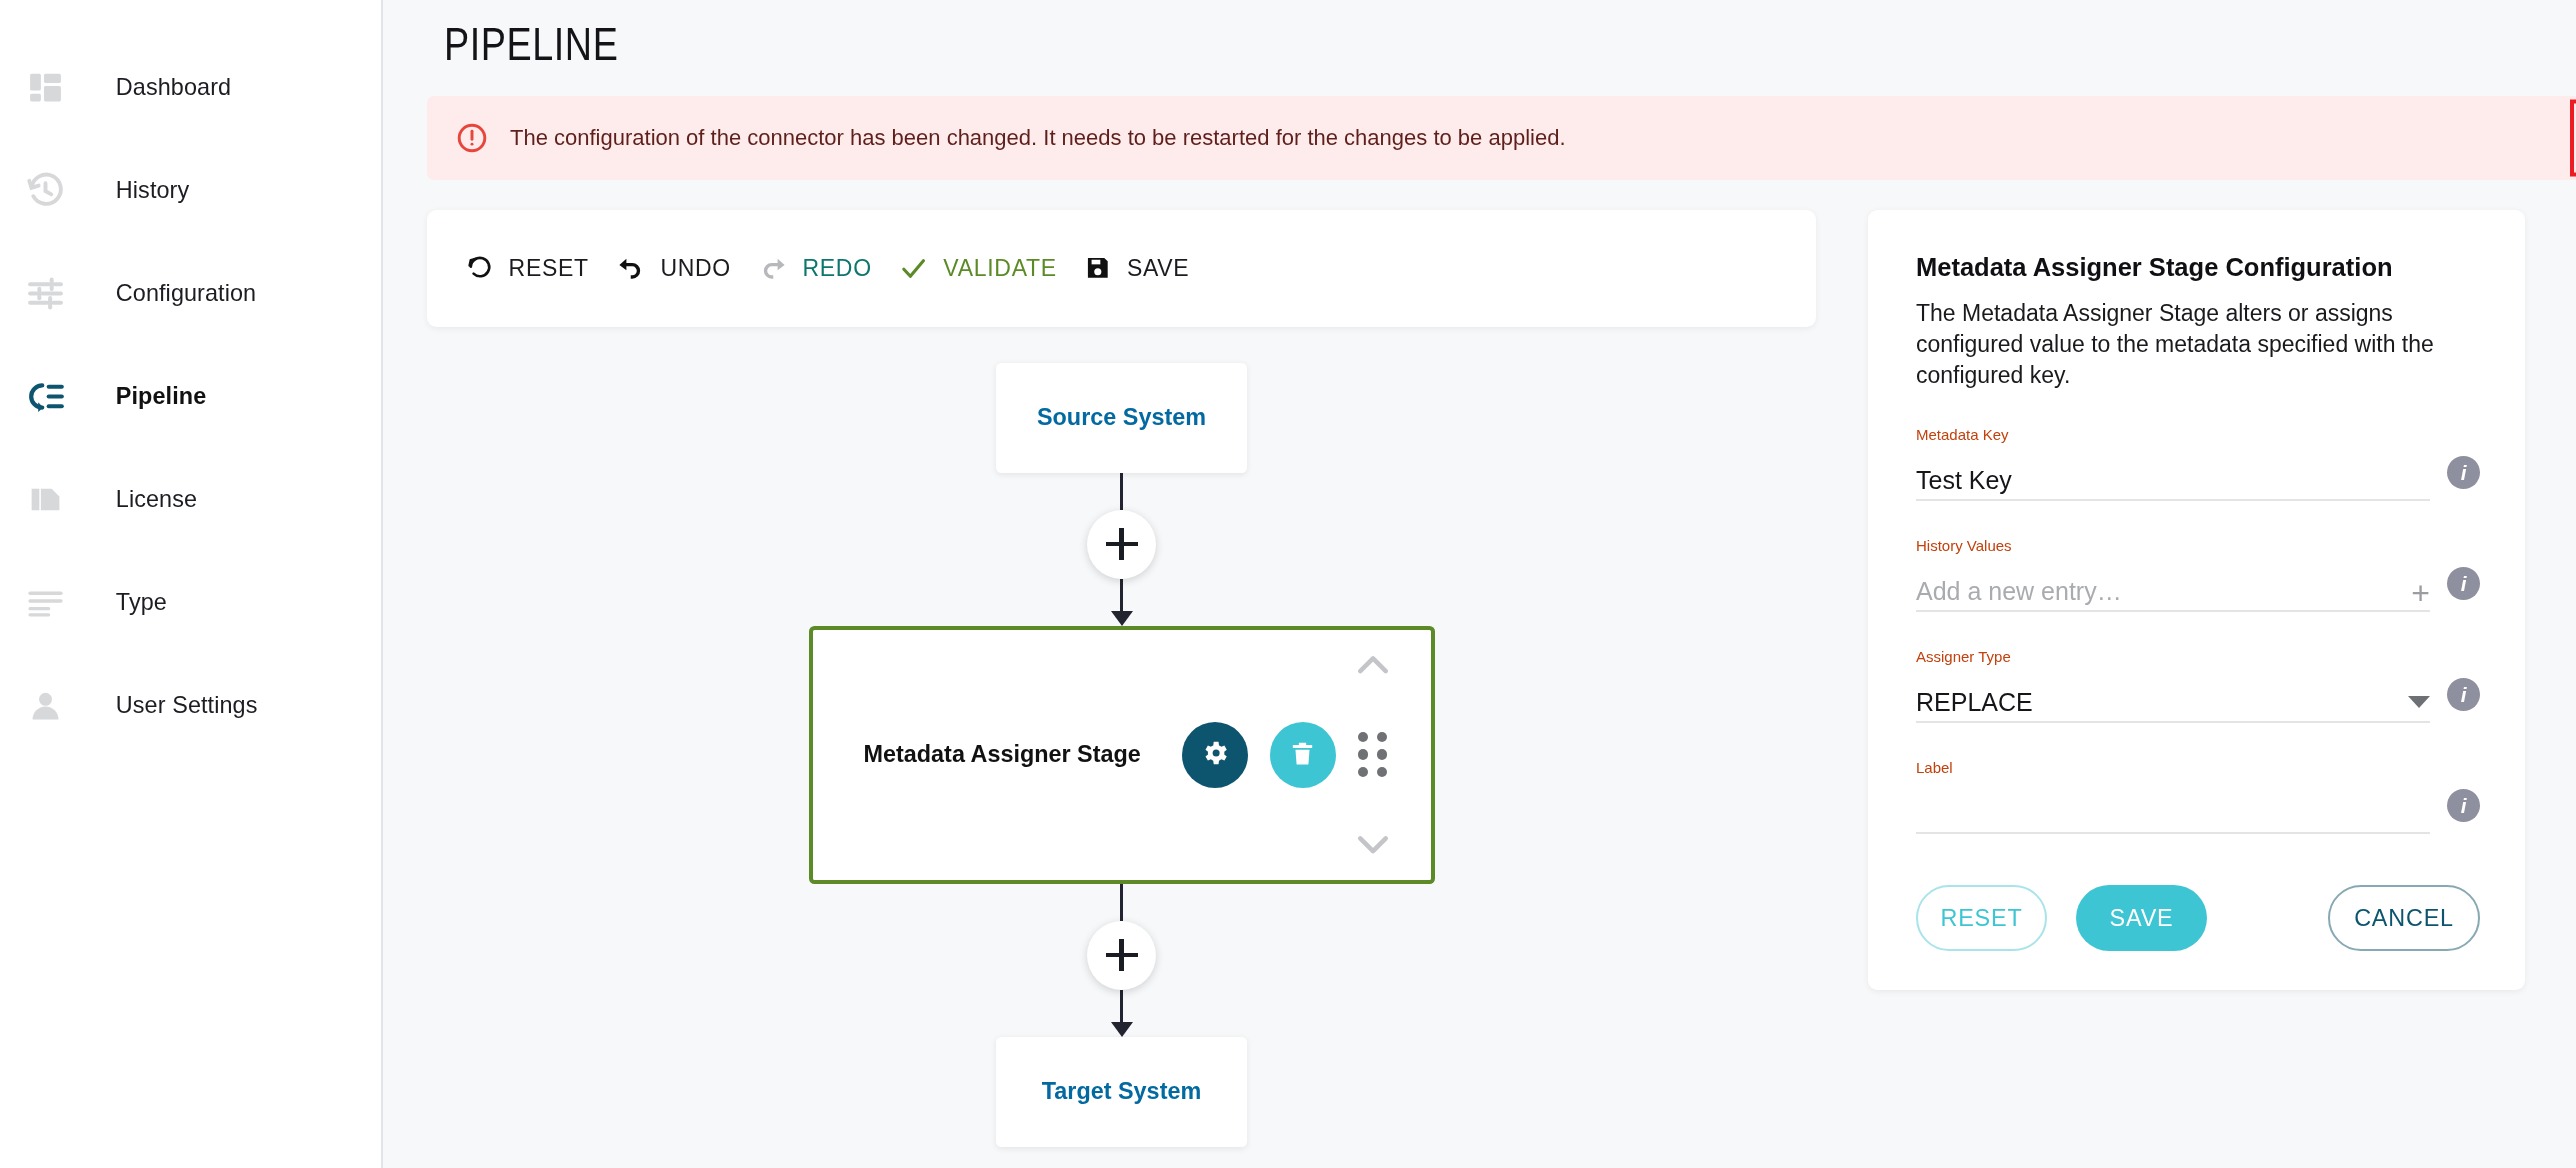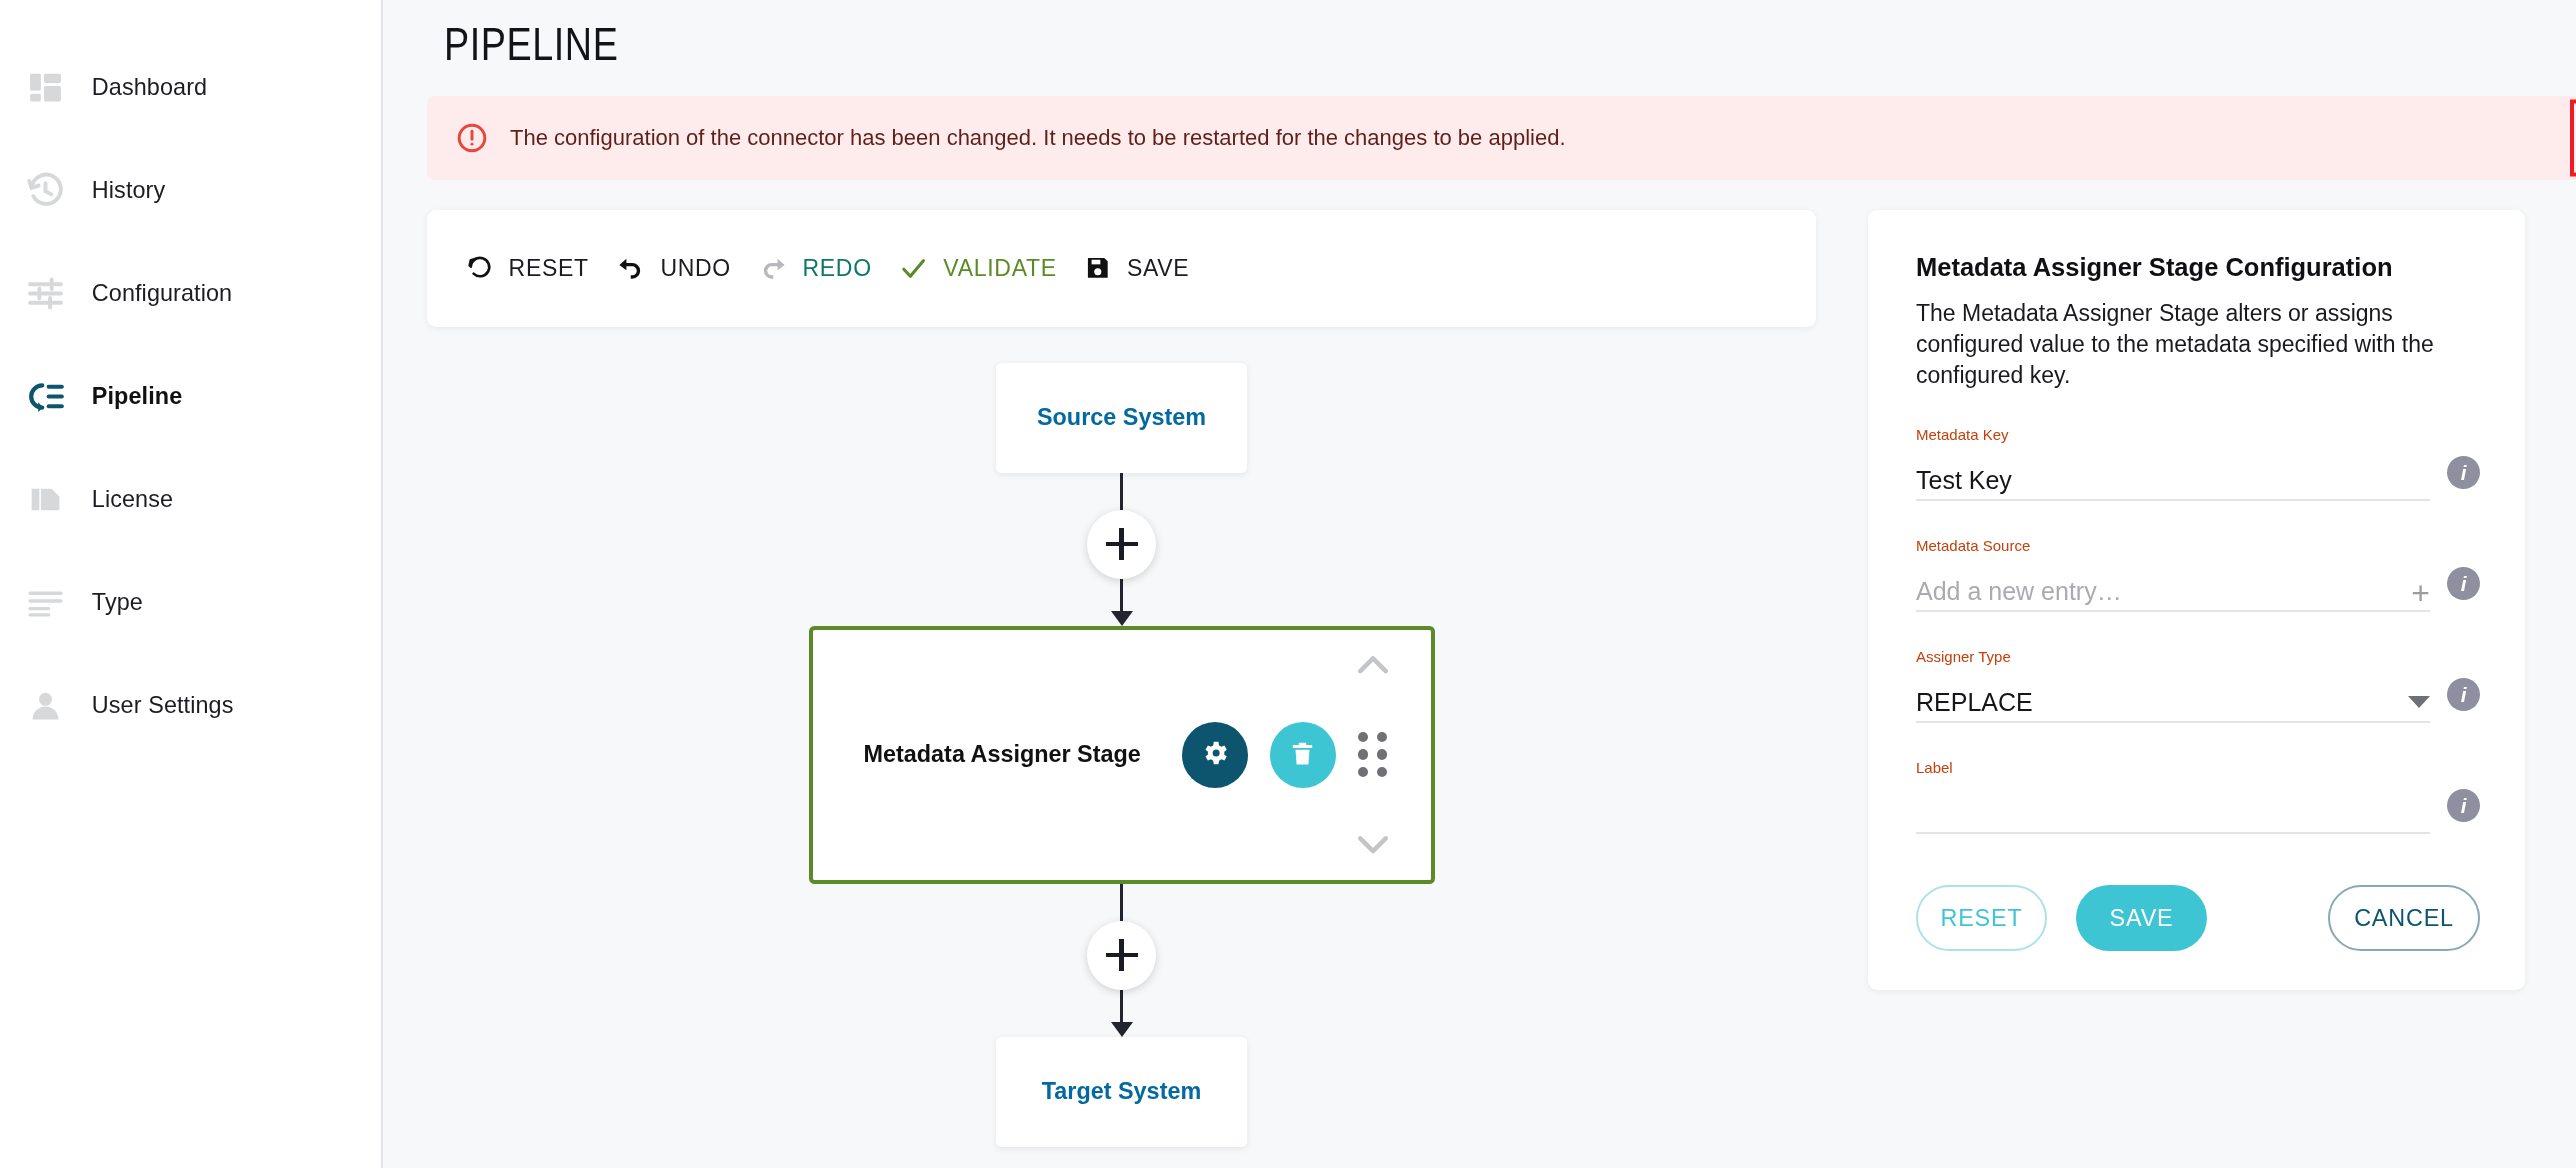--- a/index.html
+++ b/index.html
@@ -12,21 +12,21 @@
   .app { display: flex; width: 2576px; height: 1168px; }
 
   
   .sidebar {
     width: 383px; flex: 0 0 383px; height: 100%;
     background: #ffffff; border-right: 2.8px solid #e2e4e8;
     padding-top: 36px;
   }
   .nav-item {
     display: flex; align-items: center;
-    height: 103px; padding-left: 13.8px; cursor: pointer;
+    height: 103px; padding-left: 13.8px; cursor: pointer; gap: 24px;
   }
   .nav-icon {
     width: 63px; flex: 0 0 63px;
     display: flex; align-items: center; justify-content: center;
     color: #d6d8da;
   }
   .nav-icon svg { display: block; }
   .nav-label {
     font-size: 23.4px; color: #1c1c22; letter-spacing: 0.1px;
     margin-left: 15px;
@@ -400,21 +400,21 @@
 
         <div class="field">
           <div class="field-label">Metadata Key</div>
           <div class="field-control">
             <span class="field-value">Test Key</span>
           </div>
           <span class="info-icon">i</span>
         </div>
 
         <div class="field">
-          <div class="field-label">Metadata Source</div>
+          <div class="field-label">History Values</div>
           <div class="field-control">
             <span class="field-value placeholder">Add a new entry…</span>
             <span class="field-plus">+</span>
           </div>
           <span class="info-icon">i</span>
         </div>
 
         <div class="field">
           <div class="field-label">Assigner Type</div>
           <div class="field-control">

